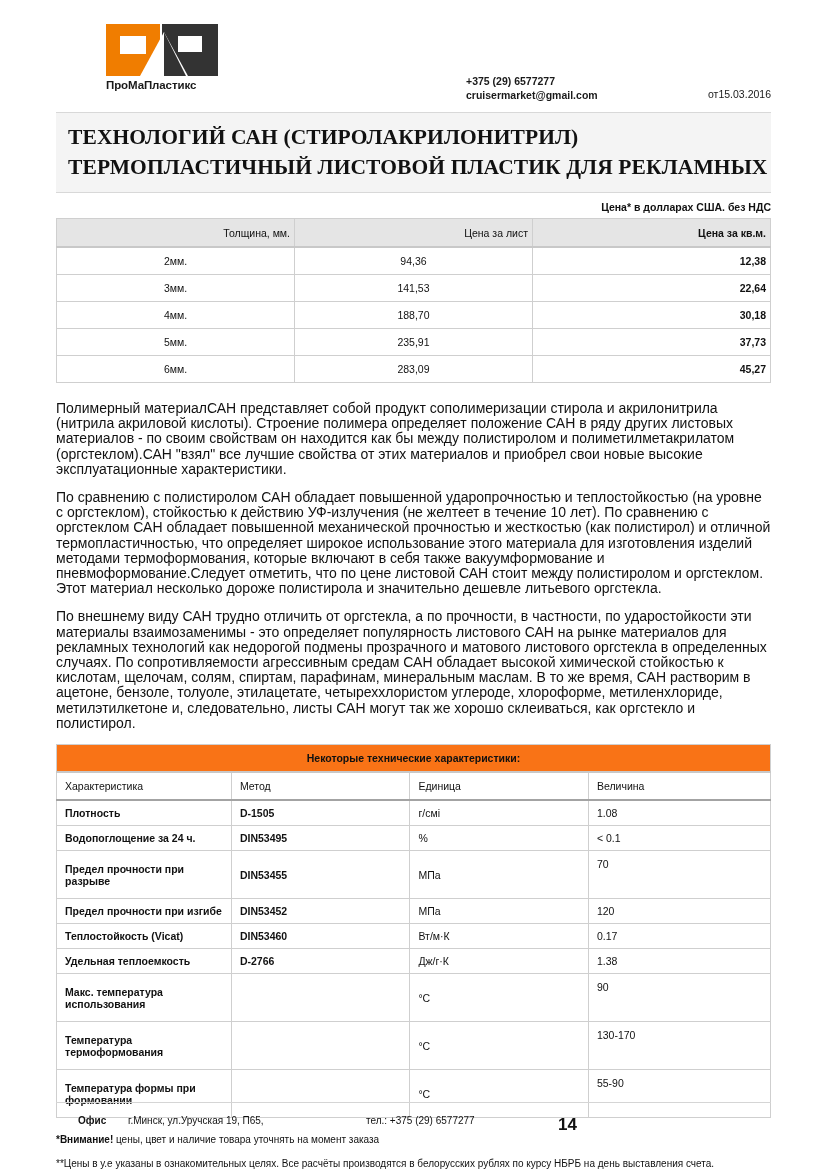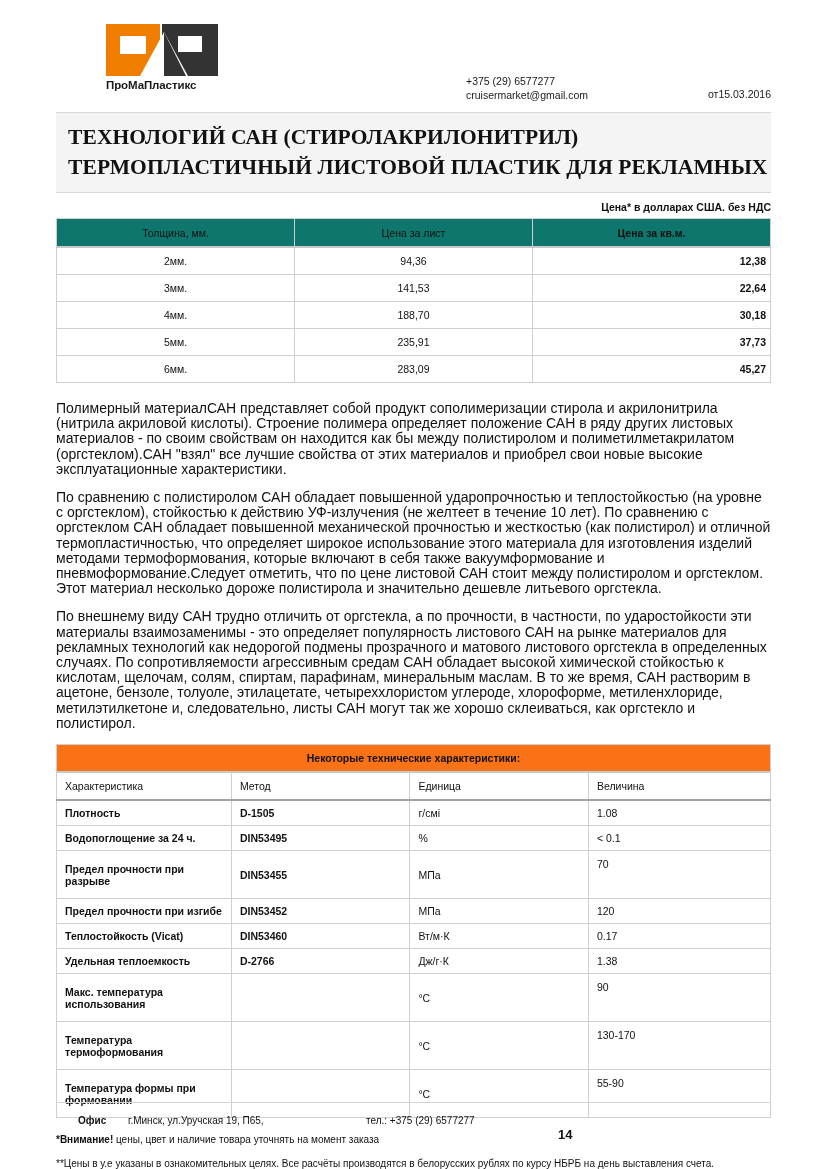--- a/index.html
+++ b/index.html
@@ -91,21 +91,21 @@
     white-space: nowrap;
   }
   .contact {
     position: absolute;
     left: 410px;
     top: 74px;
     font-size: 10.5px;
     line-height: 14px;
     color: #1a1a1a;
   }
-  .contact div { white-space: nowrap; }
+  .contact div { white-space: nowrap; font-weight: bold; }
   .doc-date {
     position: absolute;
     right: 0;
     top: 88px;
     font-size: 10.5px;
     color: #1a1a1a;
     white-space: nowrap;
   }
 
   
@@ -144,24 +144,25 @@
   }
   table.price th, table.price td {
     border: 1px solid #cfcfcf;
     height: 26px;
     text-align: center;
     font-size: 10.5px;
     color: #111111;
     padding: 0 4px;
   }
   table.price thead th {
-    background: #0f766e;
+    background: #e5e5e5;
     border-bottom: 2px solid #c8c8c8;
     font-weight: normal;
     height: 27px;
+    text-align: right;
   }
   table.price thead th.bold-head { font-weight: bold; }
   table.price td.col-thick { width: 33%; }
   table.price td.col-sheet  { width: 33.5%; }
   table.price td.col-sqm    { font-weight: bold; text-align: right; }
 
   
   .body-copy { margin-top: 18px; }
   .body-copy p {
     margin: 0 0 13px 0;
@@ -231,21 +232,21 @@
   }
   .footer-row {
     position: relative;
     height: 22px;
     font-size: 10px;
     color: #111111;
   }
   .f-office { position: absolute; left: 22px; top: 4px; font-weight: bold; }
   .f-addr   { position: absolute; left: 72px; top: 4px; }
   .f-phone  { position: absolute; left: 310px; top: 4px; }
-  .f-page   { position: absolute; left: 502px; top: 16px; font-size: 13px; font-weight: bold; }
+  .f-page   { position: absolute; left: 502px; top: 4px; font-size: 17px; font-weight: bold; }
 </style>
 </head>
 <body>
 
 <div class="page">
 
   <div class="header">
     <div class="logo-wrap">
       <div class="logo-mark">
         <div class="logo-left"></div>

